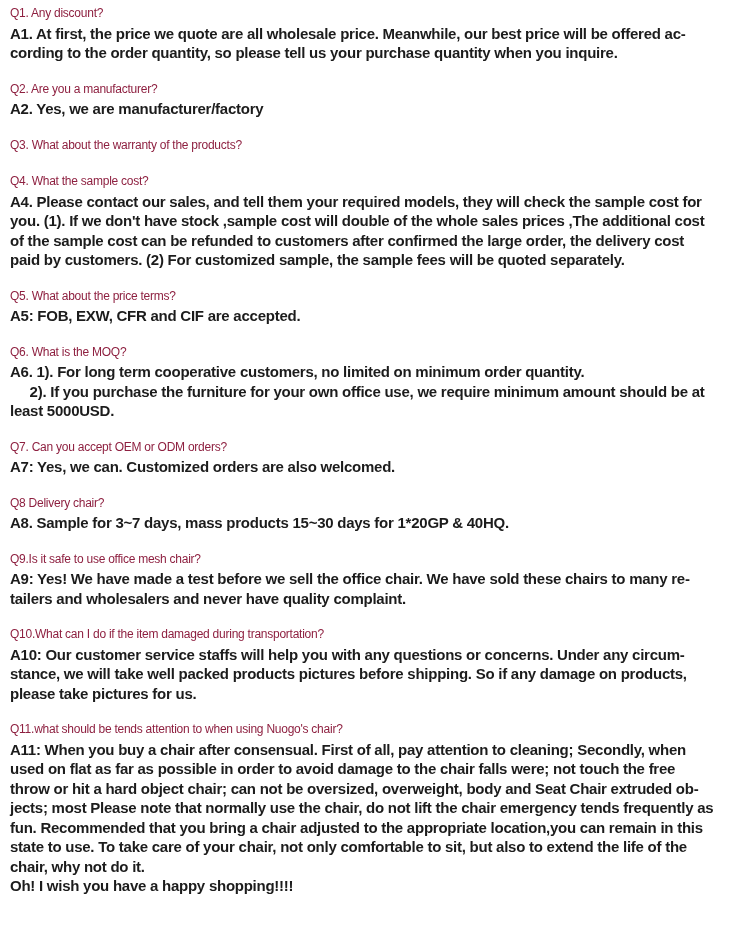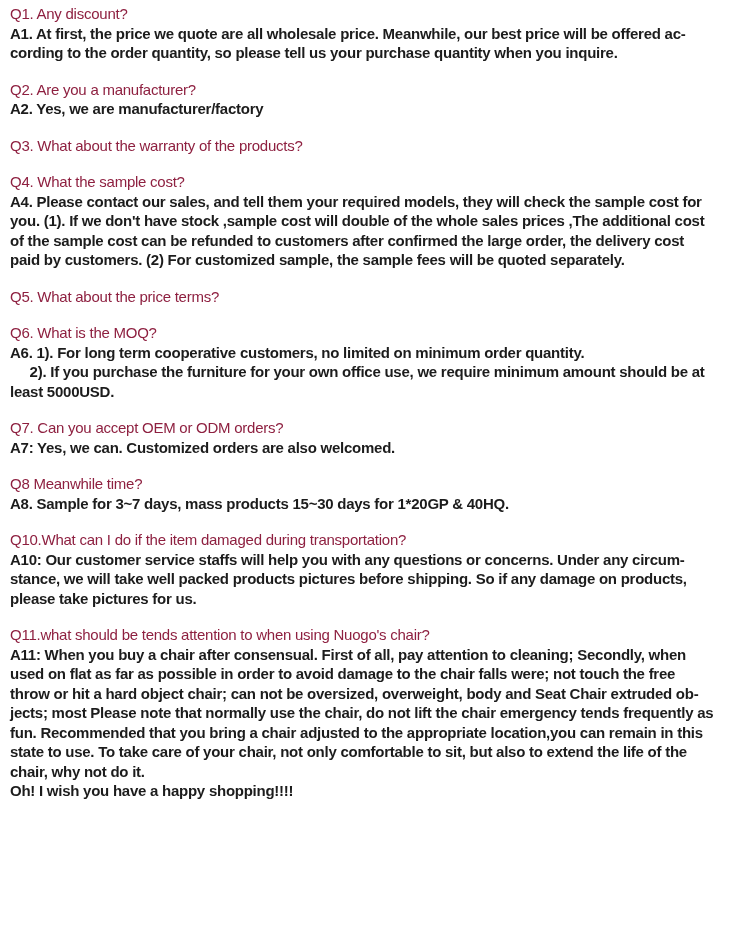--- a/index.html
+++ b/index.html
@@ -19,21 +19,21 @@
     font-size: 15px;
     letter-spacing: -0.25px;
     line-height: 19.5px;
     padding: 4px 8px 0 10px;
   }
   .faq-item {
     margin-bottom: 17px;
   }
   .question {
     color: var(--q-color);
-    font-size: 15px;
+    font-size: 12px;
     font-weight: 400;
     line-height: 19.5px;
   }
   .answer {
     color: var(--a-color);
     white-space: pre-line;
     font-weight: bold;
   }
 </style>
 </head>
@@ -59,39 +59,45 @@
   <section class="faq-item">
     <h2 class="question">Q4. What the sample cost?</h2>
     <p class="answer">A4. Please contact our sales, and tell them your required models, they will check the sample cost for
 you. (1). If we don't have stock ,sample cost will double of the whole sales prices ,The additional cost
 of the sample cost can be refunded to customers after confirmed the large order, the delivery cost
 paid by customers. (2) For customized sample, the sample fees will be quoted separately.</p>
   </section>
 
   <section class="faq-item">
     <h2 class="question">Q5. What about the price terms?</h2>
+    <p class="answer">A5: FOB, EXW, CFR and CIF are accepted.</p>
   </section>
 
   <section class="faq-item">
     <h2 class="question">Q6. What is the MOQ?</h2>
     <p class="answer">A6. 1). For long term cooperative customers, no limited on minimum order quantity.
 &nbsp;&nbsp;&nbsp;&nbsp;&nbsp;2). If you purchase the furniture for your own office use, we require minimum amount should be at
 least 5000USD.</p>
   </section>
 
   <section class="faq-item">
     <h2 class="question">Q7. Can you accept OEM or ODM orders?</h2>
     <p class="answer">A7: Yes, we can. Customized orders are also welcomed.</p>
   </section>
 
   <section class="faq-item">
-    <h2 class="question">Q8 Meanwhile time?</h2>
+    <h2 class="question">Q8 Delivery chair?</h2>
     <p class="answer">A8. Sample for 3~7 days, mass products 15~30 days for 1*20GP &amp; 40HQ.</p>
   </section>
 
+  <section class="faq-item">
+    <h2 class="question">Q9.Is it safe to use office mesh chair?</h2>
+    <p class="answer">A9: Yes! We have made a test before we sell the office chair. We have sold these chairs to many re-
+tailers and wholesalers and never have quality complaint.</p>
+  </section>
 
   <section class="faq-item">
     <h2 class="question">Q10.What can I do if the item damaged during transportation?</h2>
     <p class="answer">A10: Our customer service staffs will help you with any questions or concerns. Under any circum-
 stance, we will take well packed products pictures before shipping. So if any damage on products,
 please take pictures for us.</p>
   </section>
 
   <section class="faq-item">
     <h2 class="question">Q11.what should be tends attention to when using Nuogo's chair?</h2>

